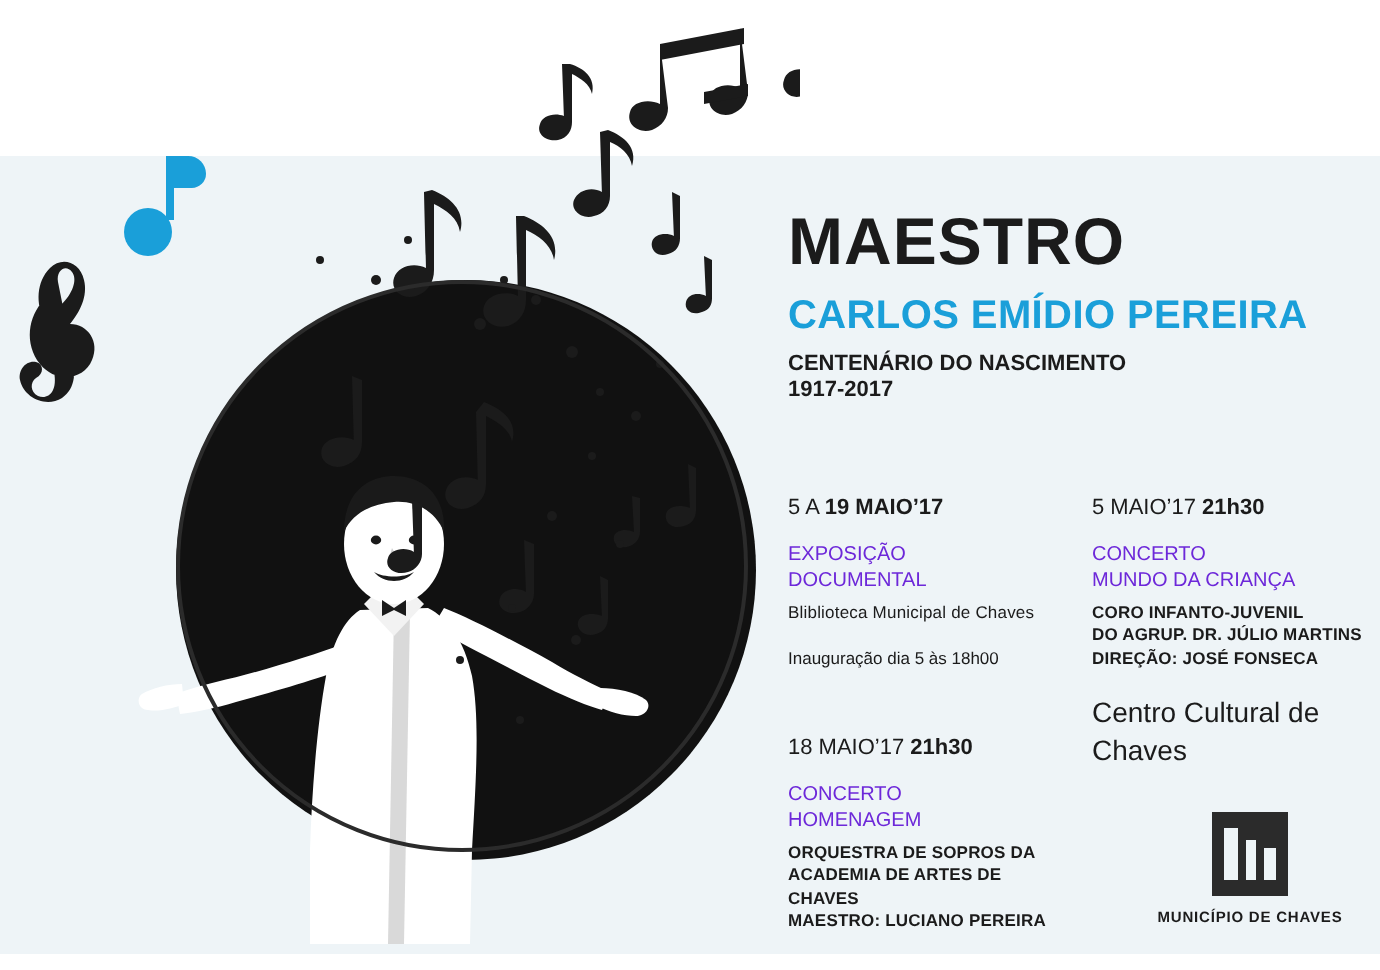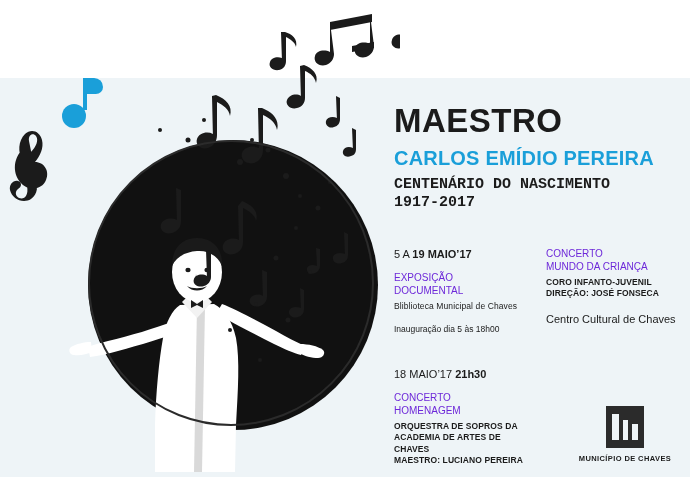--- a/index.html
+++ b/index.html
@@ -110,26 +110,25 @@
     line-height: 1.05;
   }
   .title-name {
     font-size: 20px;
     font-weight: bold;
     color: #1a9fd9;
     letter-spacing: 0.2px;
     margin-top: 8px;
   }
   .title-sub {
-    font-size: 15px;
+    font-size: 11px;
     font-weight: bold;
     color: #1b1b1b;
     margin-top: 6px;
     line-height: 1.25;
-    font-family: Liberation Mono, monospace;
   }
 
   .events {
     position: absolute;
     left: 394px;
     top: 248px;
     width: 290px;
   }
   .evrow {
     position: relative;
@@ -161,21 +160,21 @@
     line-height: 1.35;
     letter-spacing: 0.1px;
   }
   .ev-note {
     font-size: 8.5px;
     color: #1b1b1b;
     line-height: 1.35;
     margin-top: 12px;
   }
   .ev-venue {
-    font-size: 11px;
+    font-size: 14px;
     color: #1b1b1b;
     line-height: 1.35;
     margin-top: 12px;
   }
 
   .events2 {
     position: absolute;
     left: 394px;
     top: 368px;
     width: 290px;
@@ -329,26 +328,28 @@
         <div>EXPOSIÇÃO</div>
         <div>DOCUMENTAL</div>
       </div>
       <div class="ev-perf" style="font-weight:normal;font-size:8.5px">
         <div>Bliblioteca Municipal de Chaves</div>
       </div>
       <div class="ev-note">Inauguração dia 5 às 18h00</div>
     </div>
 
     <div class="ev right">
+      <div class="ev-date"><span>5 MAIO’17 </span><b>21h30</b></div>
       <div class="ev-type">
         <div>CONCERTO</div>
         <div>MUNDO DA CRIANÇA</div>
       </div>
       <div class="ev-perf">
         <div>CORO INFANTO-JUVENIL</div>
+        <div>DO AGRUP. DR. JÚLIO MARTINS</div>
         <div>DIREÇÃO: JOSÉ FONSECA</div>
       </div>
       <div class="ev-venue">Centro Cultural de Chaves</div>
     </div>
 
   </div>
 
   <div class="events2 evrow">
     <div class="ev left">
       <div class="ev-date"><span>18 MAIO’17 </span><b>21h30</b></div>

